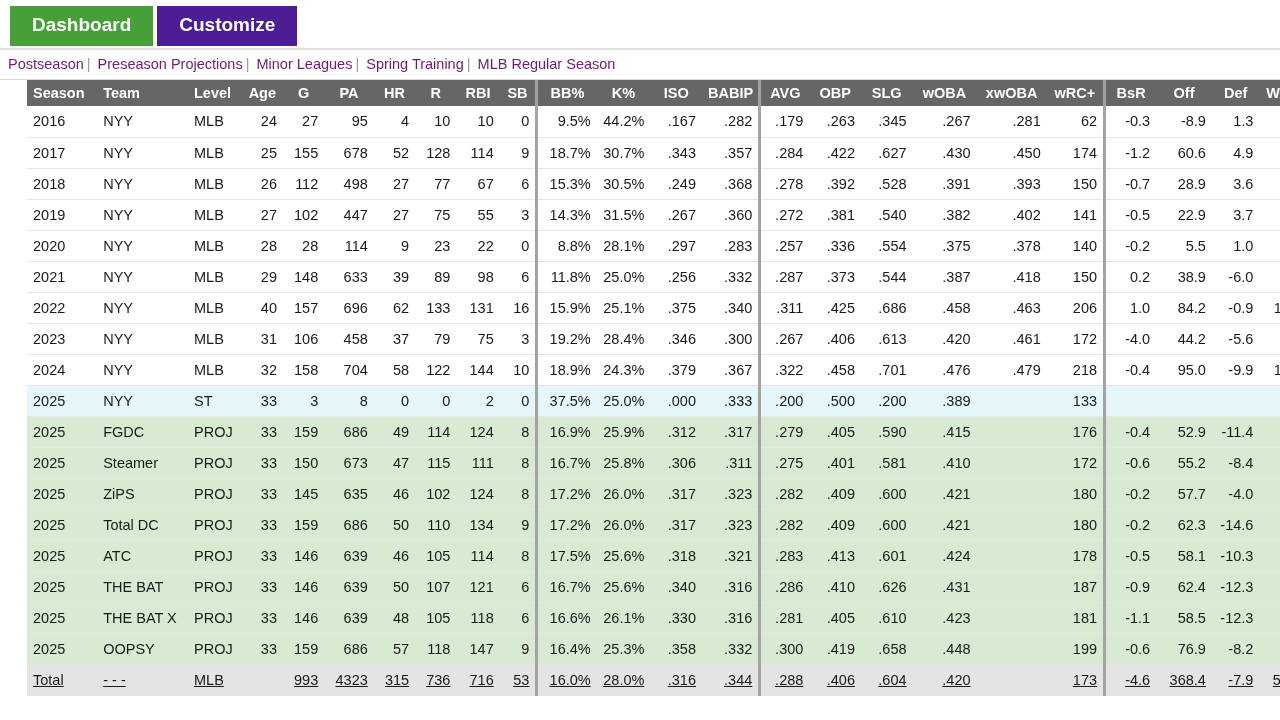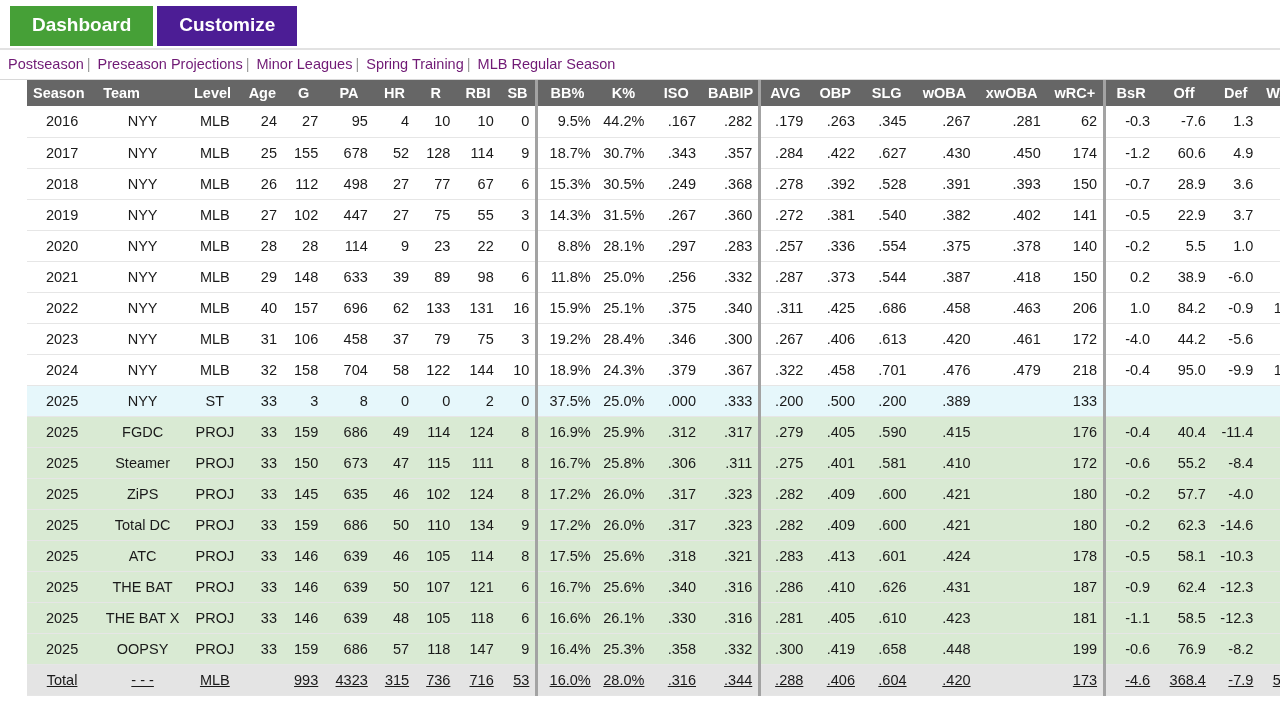--- a/index.html
+++ b/index.html
@@ -71,21 +71,21 @@
     cursor: pointer;
   }
   table.stats thead th.lft { text-align: left; }
   table.stats tbody td {
     padding: 5px 6px;
     text-align: right;
     white-space: nowrap;
     height: 31px;
     border-bottom: 1px solid #e6e6e6;
   }
-  table.stats tbody td.lft { text-align: center; }
+  table.stats tbody td.lft { text-align: left; }
 
   
   .gsep-l { border-left: 3px solid #a3a3a3; }
 
   tr.row-mlb td { background: #ffffff; }
   tr.row-st td { background: #e6f7fb; }
   tr.row-proj td { background: #d9ead3; }
   tr.row-total td { background: #e4e4e4; font-weight: normal; border-bottom: none; }
   tr.row-total { border-top: 1px solid #cfcfcf; text-decoration: underline; }
 </style>
@@ -178,21 +178,21 @@
           <td>44.2%</td>
           <td>.167</td>
           <td>.282</td>
           <td class=" gsep-l">.179</td>
           <td>.263</td>
           <td>.345</td>
           <td>.267</td>
           <td>.281</td>
           <td>62</td>
           <td class=" gsep-l">-0.3</td>
-          <td>-7.6</td>
+          <td>-8.9</td>
           <td>1.3</td>
           <td>0.0</td>
         </tr>
         <tr class="row-mlb">
           <td class="lft">2017</td>
           <td class="lft">NYY</td>
           <td class="lft">MLB</td>
           <td>25</td>
           <td>155</td>
           <td>678</td>
@@ -438,21 +438,21 @@
           <td>25.9%</td>
           <td>.312</td>
           <td>.317</td>
           <td class=" gsep-l">.279</td>
           <td>.405</td>
           <td>.590</td>
           <td>.415</td>
           <td></td>
           <td>176</td>
           <td class=" gsep-l">-0.4</td>
-          <td>40.4</td>
+          <td>52.9</td>
           <td>-11.4</td>
           <td>7.3</td>
         </tr>
         <tr class="row-proj">
           <td class="lft">2025</td>
           <td class="lft">Steamer</td>
           <td class="lft">PROJ</td>
           <td>33</td>
           <td>150</td>
           <td>673</td>

